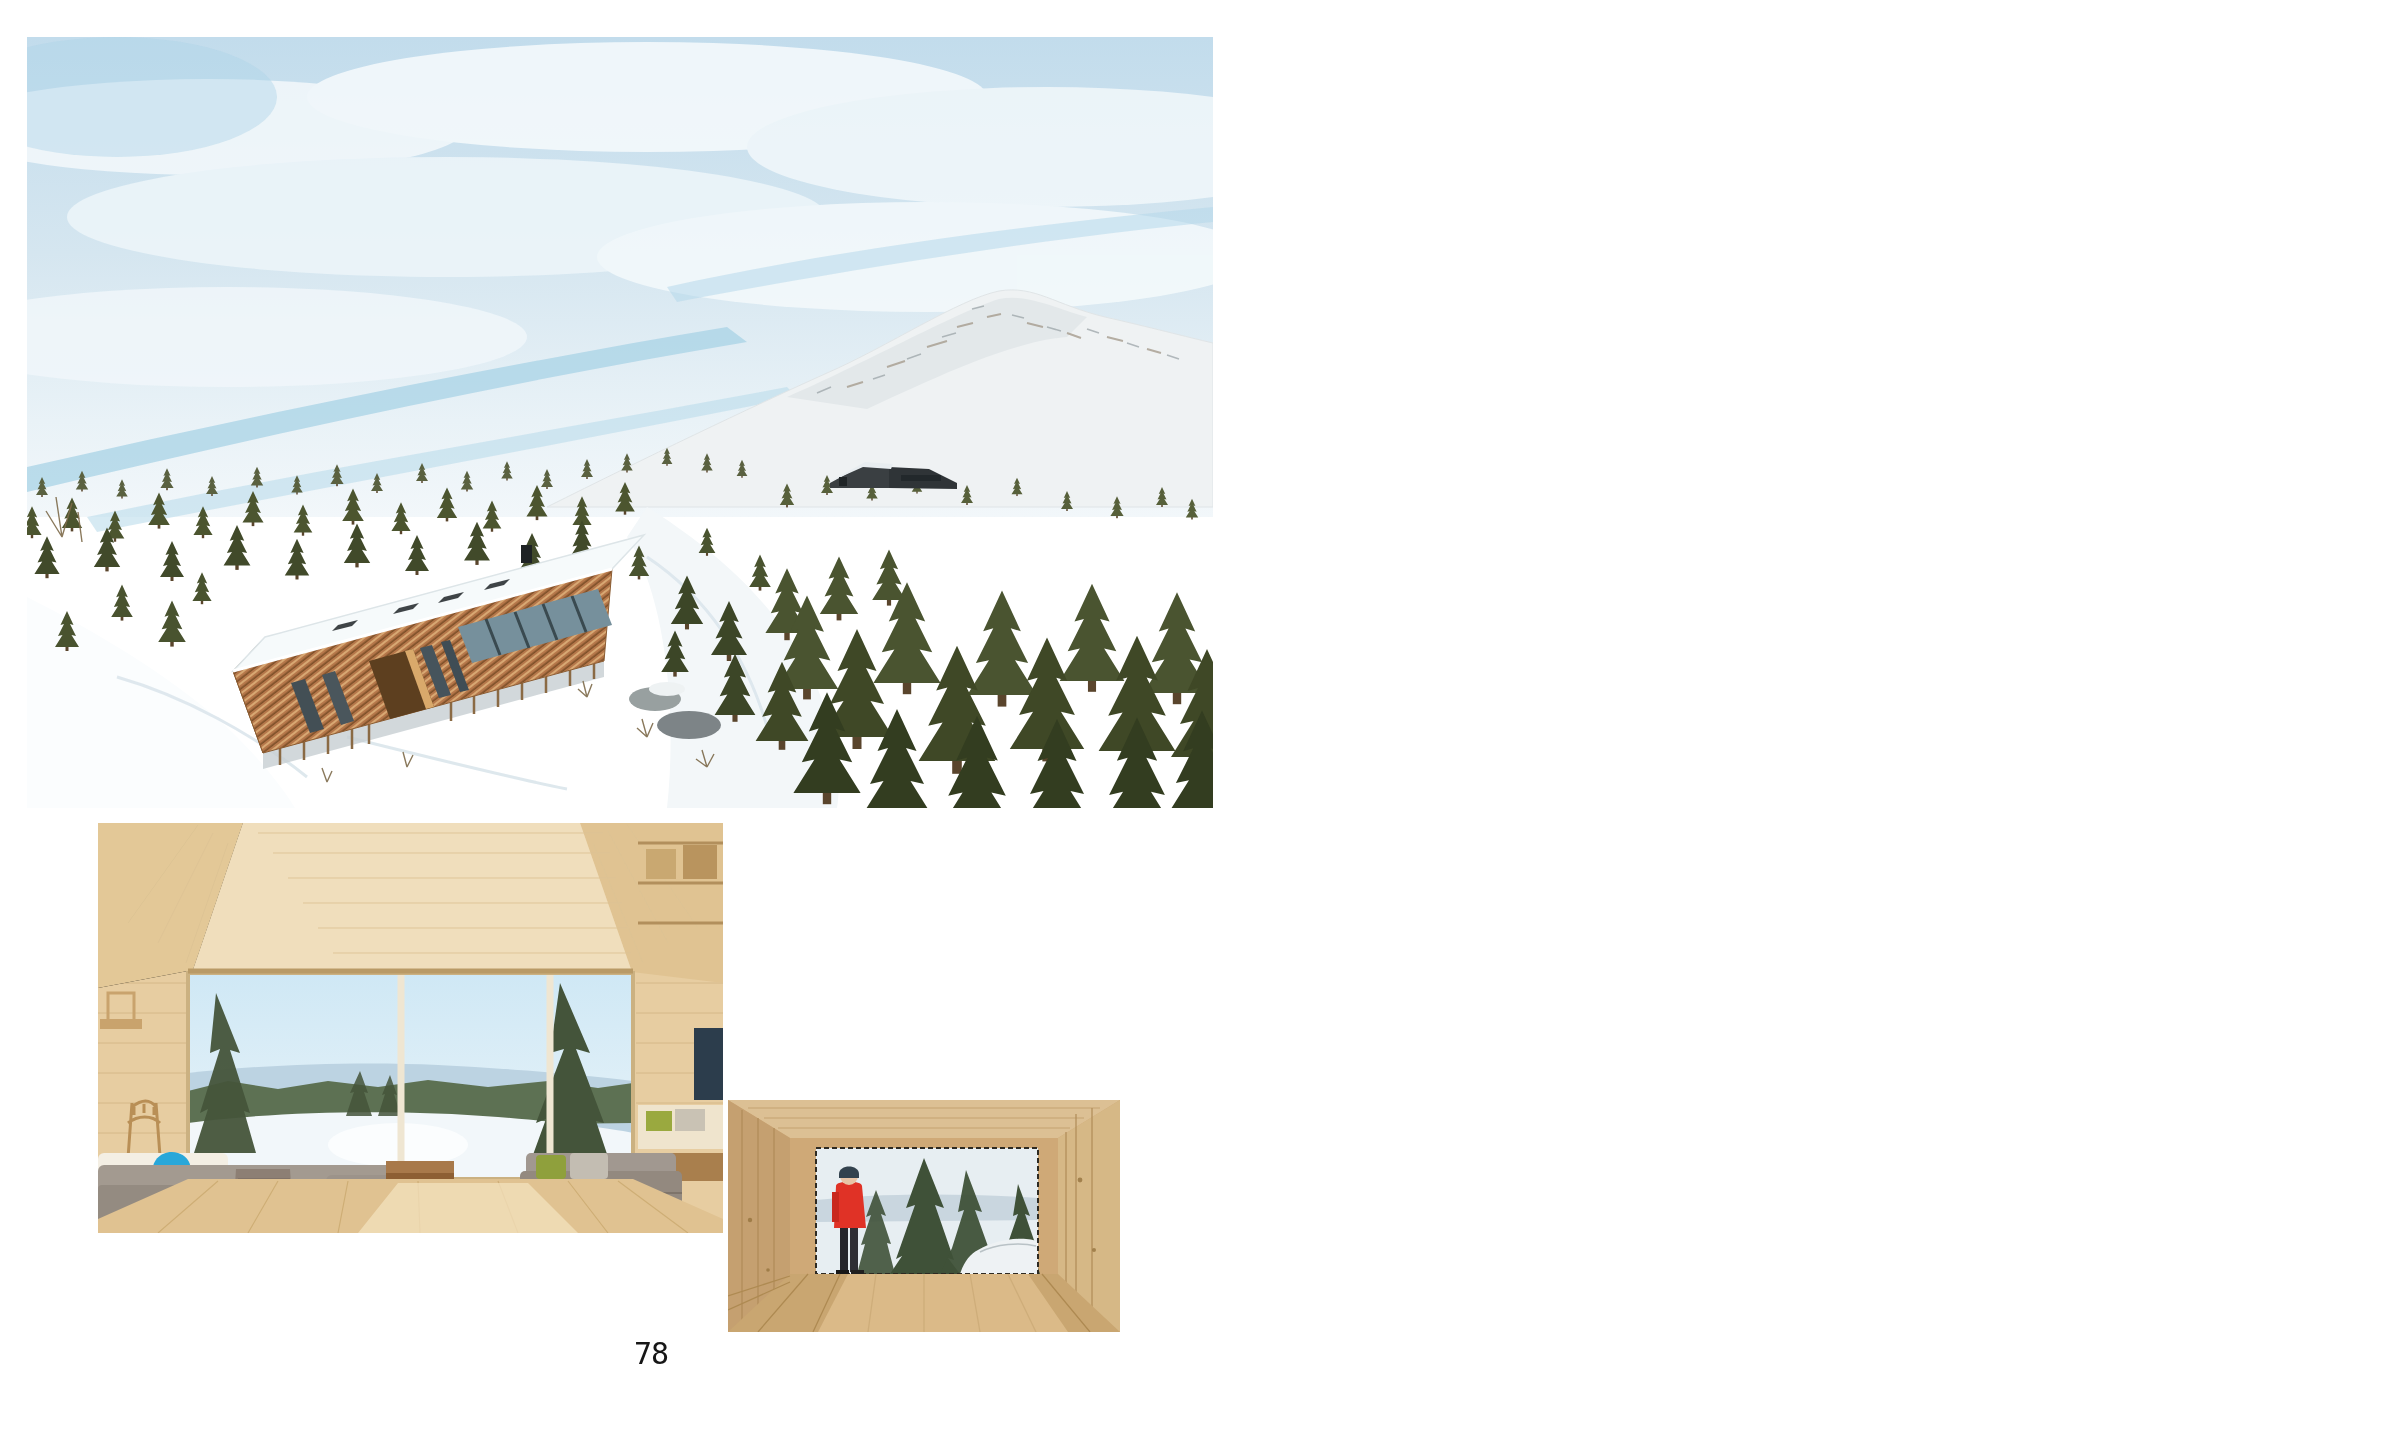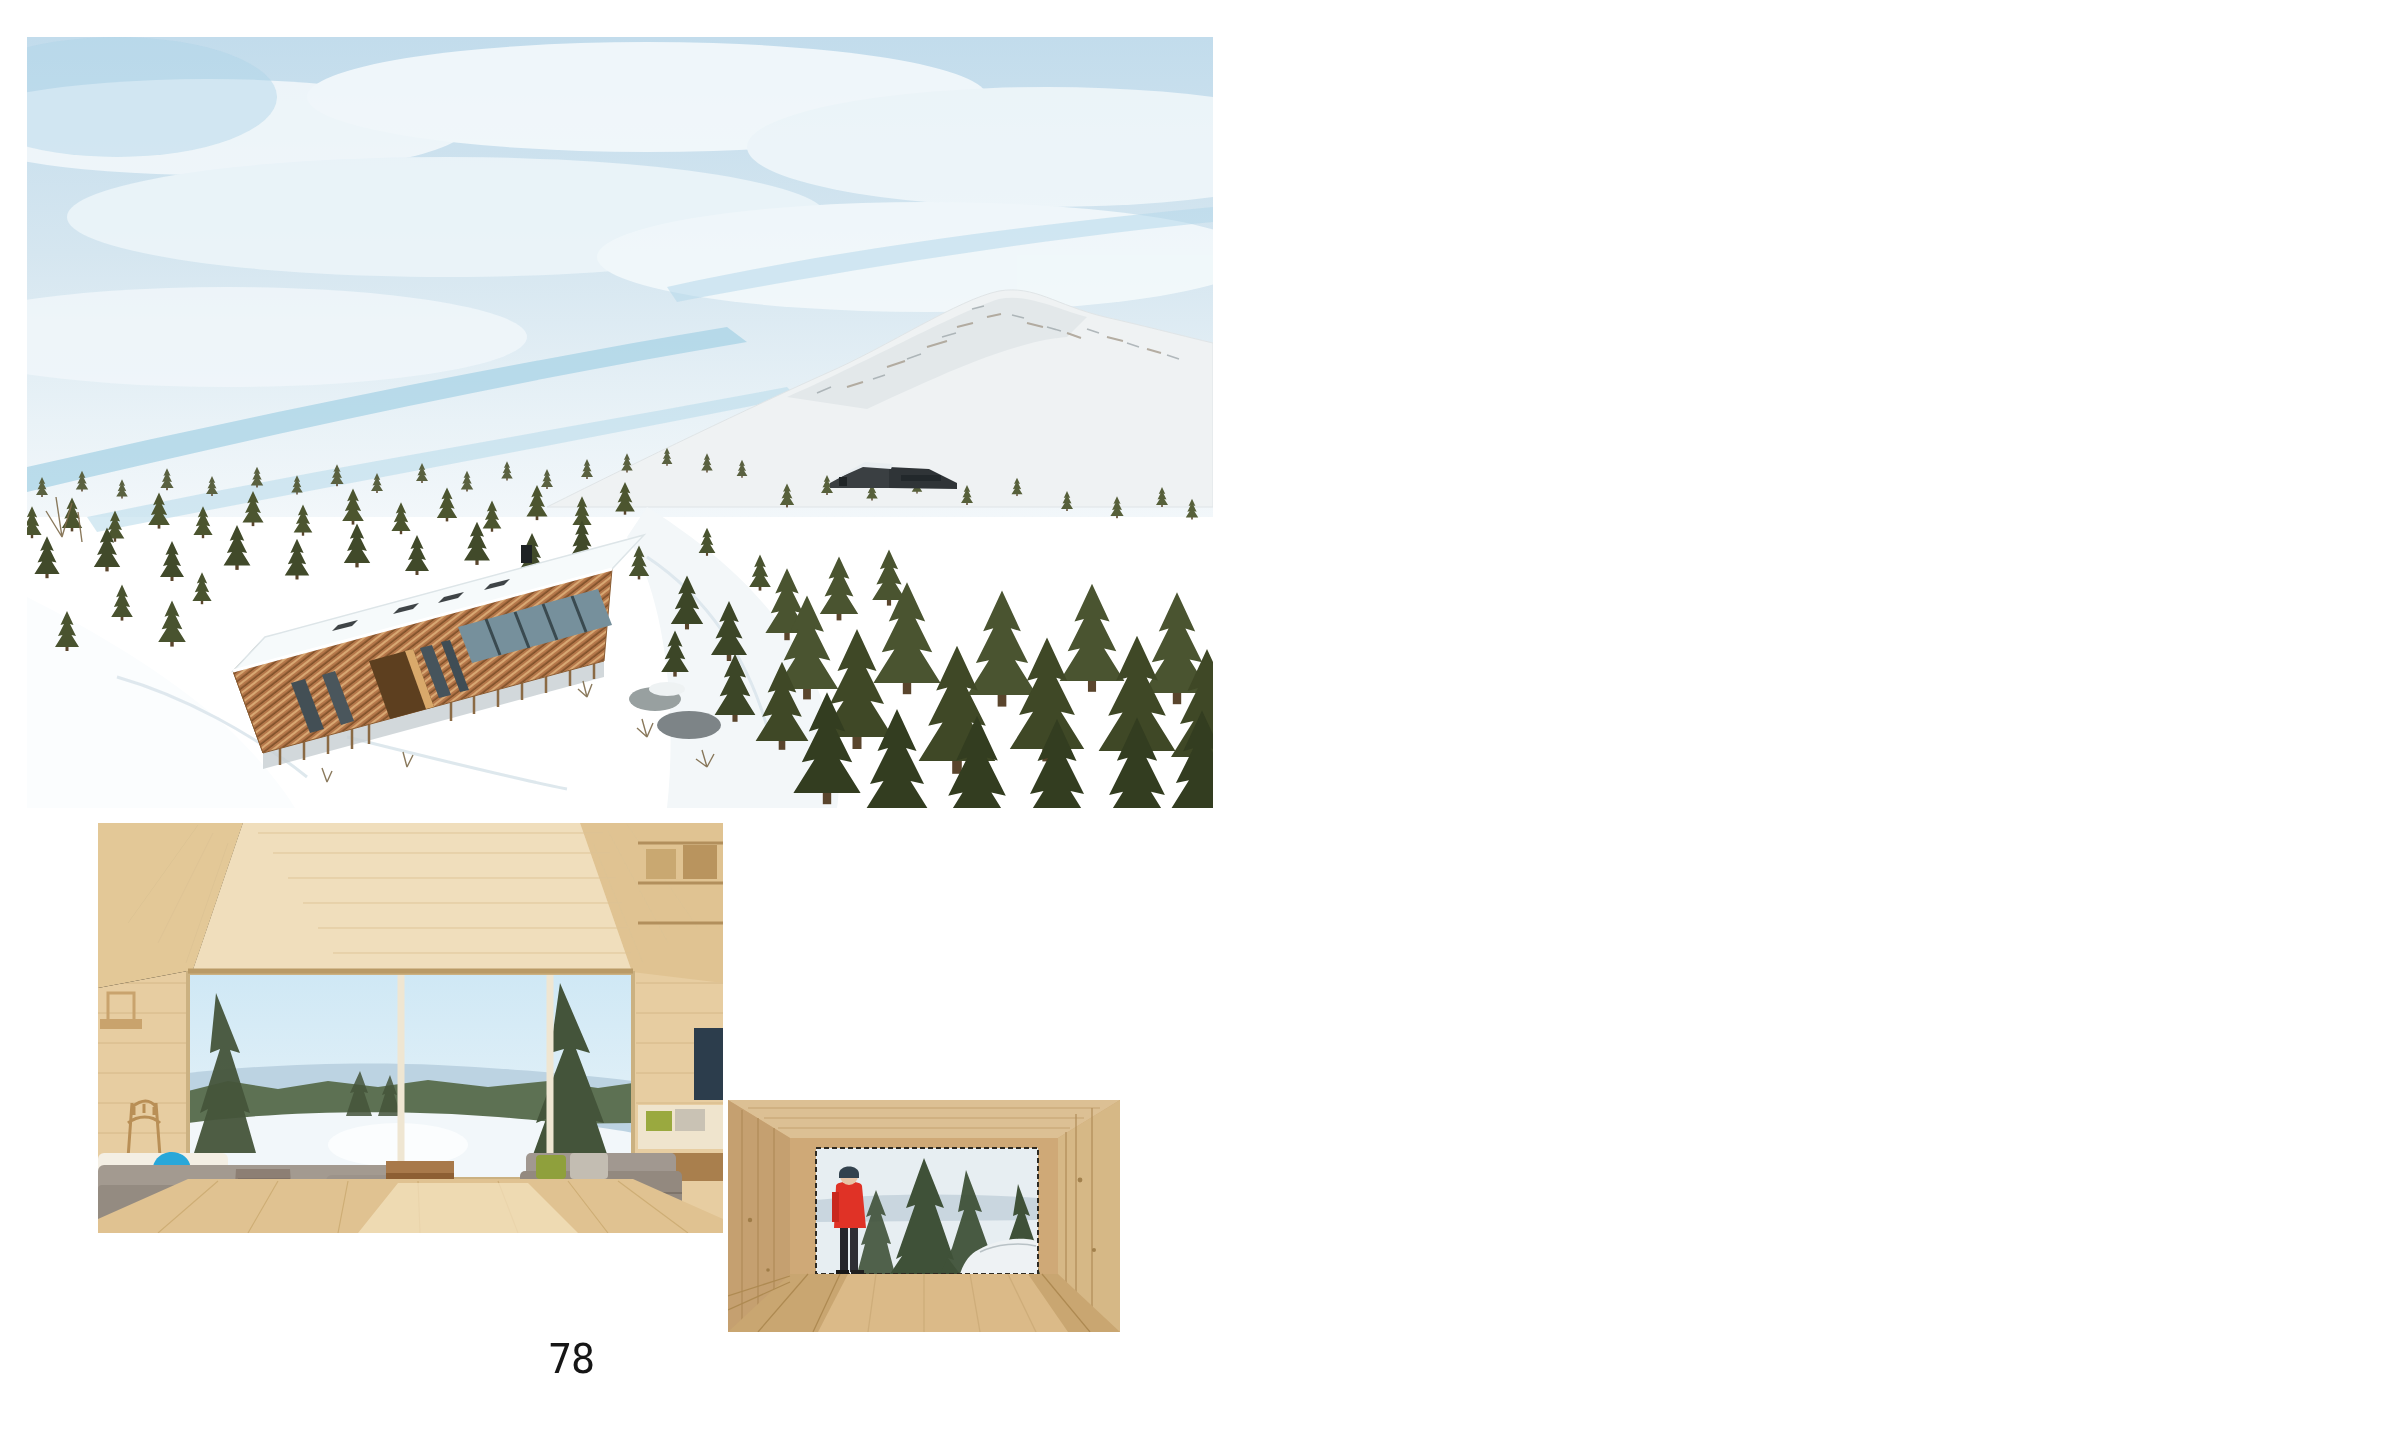--- a/index.html
+++ b/index.html
@@ -6,21 +6,21 @@
   .spread{position:relative;width:2400px;height:1442px;background:#ffffff;overflow:hidden;
           font-family:"DejaVu Sans Mono","Liberation Mono",monospace;}
   .page{position:absolute;top:0;height:1442px;}
   .page-left{left:0;width:1200px;}
   .page-right{left:1200px;width:1200px;}
   figure{margin:0;padding:0;position:absolute;}
   figure svg{display:block;width:100%;height:100%;}
   .main-photo{left:27px;top:37px;width:1186px;height:771px;}
   .interior-photo{left:98px;top:823px;width:625px;height:410px;}
   .veranda-photo{left:728px;top:1100px;width:392px;height:232px;}
-  .page-number{position:absolute;width:120px;text-align:left;font-size:40px;letter-spacing:-1px;
+  .page-number{position:absolute;width:120px;text-align:right;font-size:30px;letter-spacing:-1px;
                color:#161616;}
   .pn-left{left:548px;top:1336px;}
 </style>
 </head>
 <body>
 
 <div class="spread">
 
   <section class="page page-left">
 

